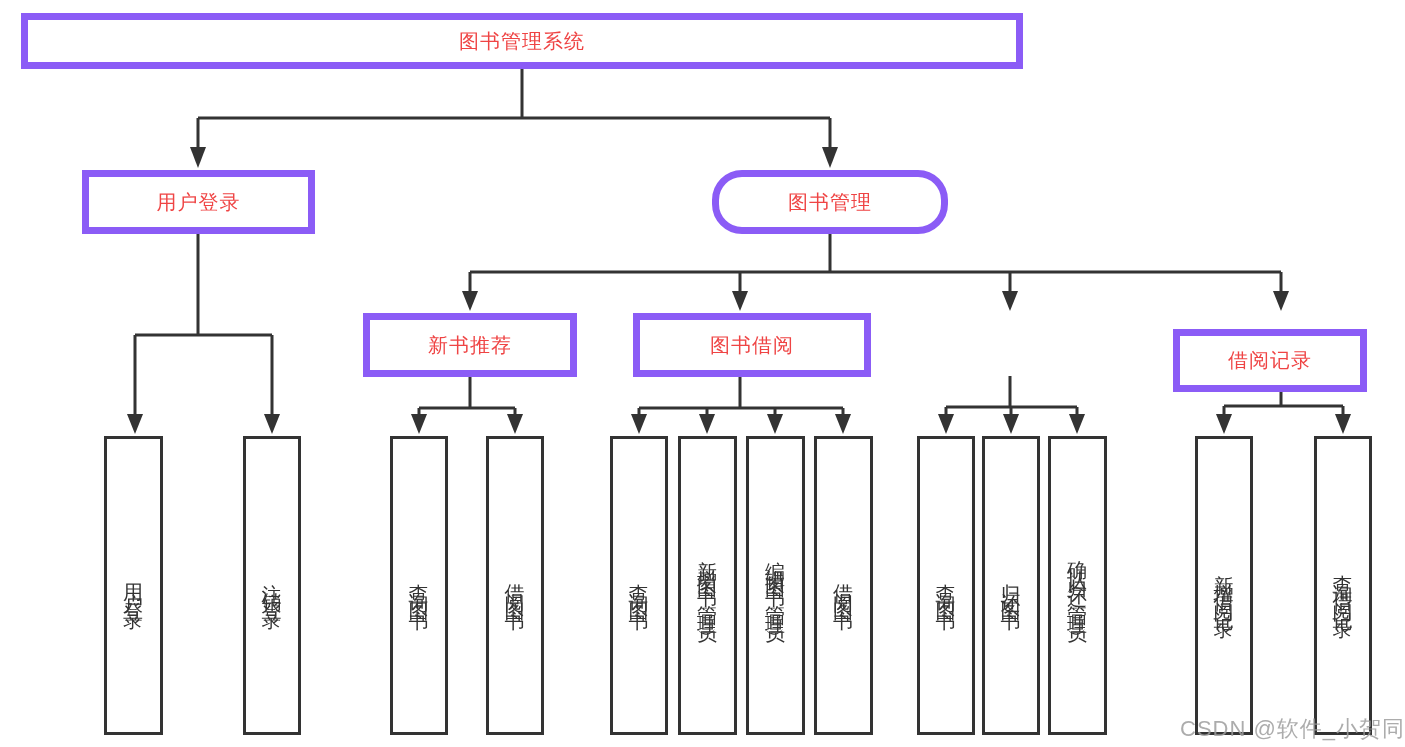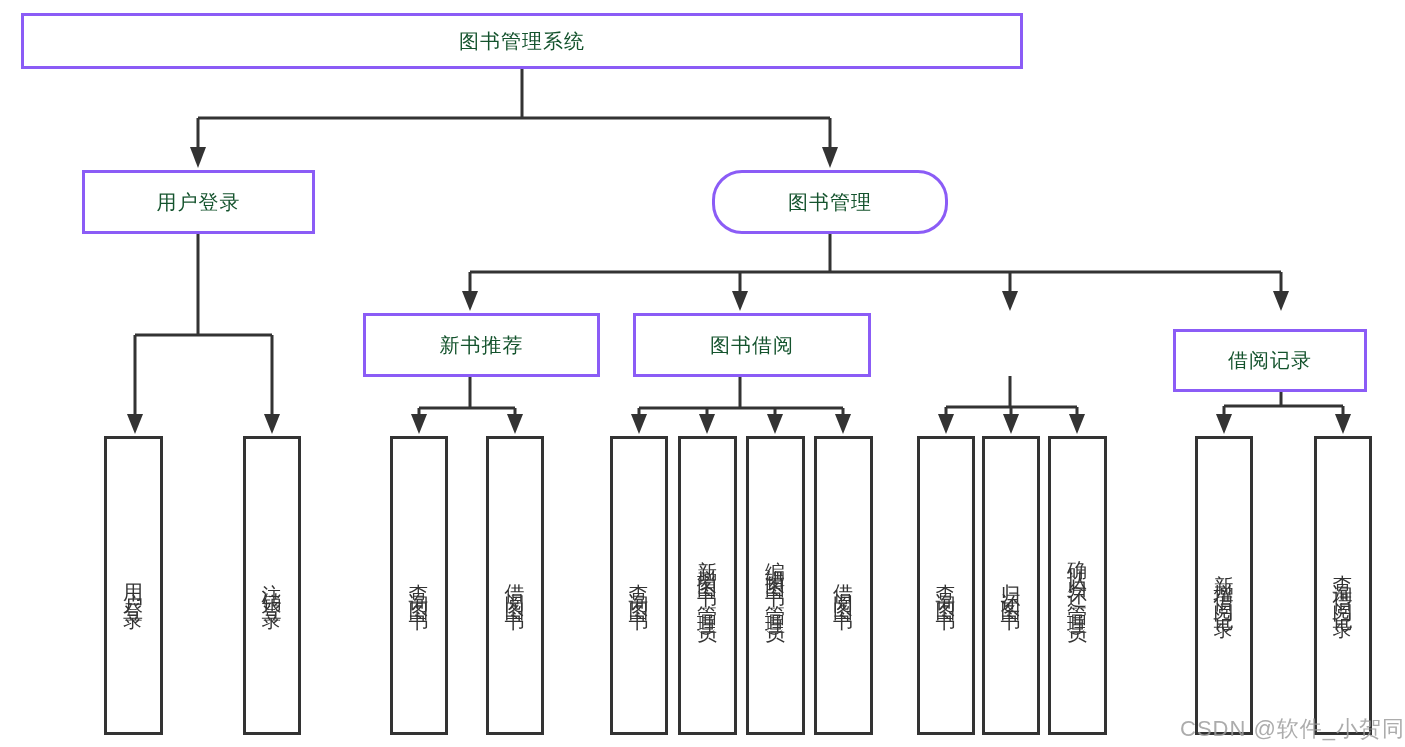--- a/index.html
+++ b/index.html
@@ -8,28 +8,28 @@
     width:1405px;height:747px;
     background:#ffffff;
     overflow:hidden;
     font-family:"Liberation Sans","DejaVu Sans",sans-serif;
     color:#333333;
   }
   #wires{position:absolute;left:0;top:0;width:1405px;height:747px;}
   .node{
     position:absolute;
     box-sizing:border-box;
-    border:3px solid #8b5cf6;
+    border:7px solid #8b5cf6;
     background:#ffffff;
     display:flex;
     align-items:center;
     justify-content:center;
     font-size:20px;
     letter-spacing:1px;
-    color:#14532d;
+    color:#ef4444;
     white-space:nowrap;
   }
   .vnode{
     position:absolute;
     box-sizing:border-box;
     border:3px solid #333333;
     background:#ffffff;
     display:flex;
     align-items:center;
     justify-content:center;
@@ -49,21 +49,21 @@
     font-size:22px;
     letter-spacing:1px;
     color:rgba(158,158,158,0.85);
     white-space:nowrap;
     z-index:5;
   }
   
   #n-root   {left:21px;  top:13px;  width:1002px; height:56px;}
   #n-login  {left:82px;  top:170px; width:233px;  height:64px;}
   #n-mgmt   {left:712px; top:170px; width:236px;  height:64px;border-radius:30px;}
-  #n-sec0   {left:363px; top:313px; width:237px;  height:64px;}
+  #n-sec0   {left:363px; top:313px; width:214px;  height:64px;}
   #n-sec1   {left:633px; top:313px; width:238px;  height:64px;}
   #n-sec2   {left:903px; top:313px; width:214px;  height:63px;}
   #n-sec3   {left:1173px;top:329px; width:194px;  height:63px;}
   #lf-0 {left:104px; top:436px; width:59px; height:299px;}
   #lf-1 {left:243px; top:436px; width:58px; height:299px;}
   #lf-2 {left:390px; top:436px; width:58px; height:299px;}
   #lf-3 {left:486px; top:436px; width:58px; height:299px;}
   #lf-4 {left:610px; top:436px; width:58px; height:299px;}
   #lf-5 {left:678px; top:436px; width:59px; height:299px;}
   #lf-6 {left:746px; top:436px; width:59px; height:299px;}

